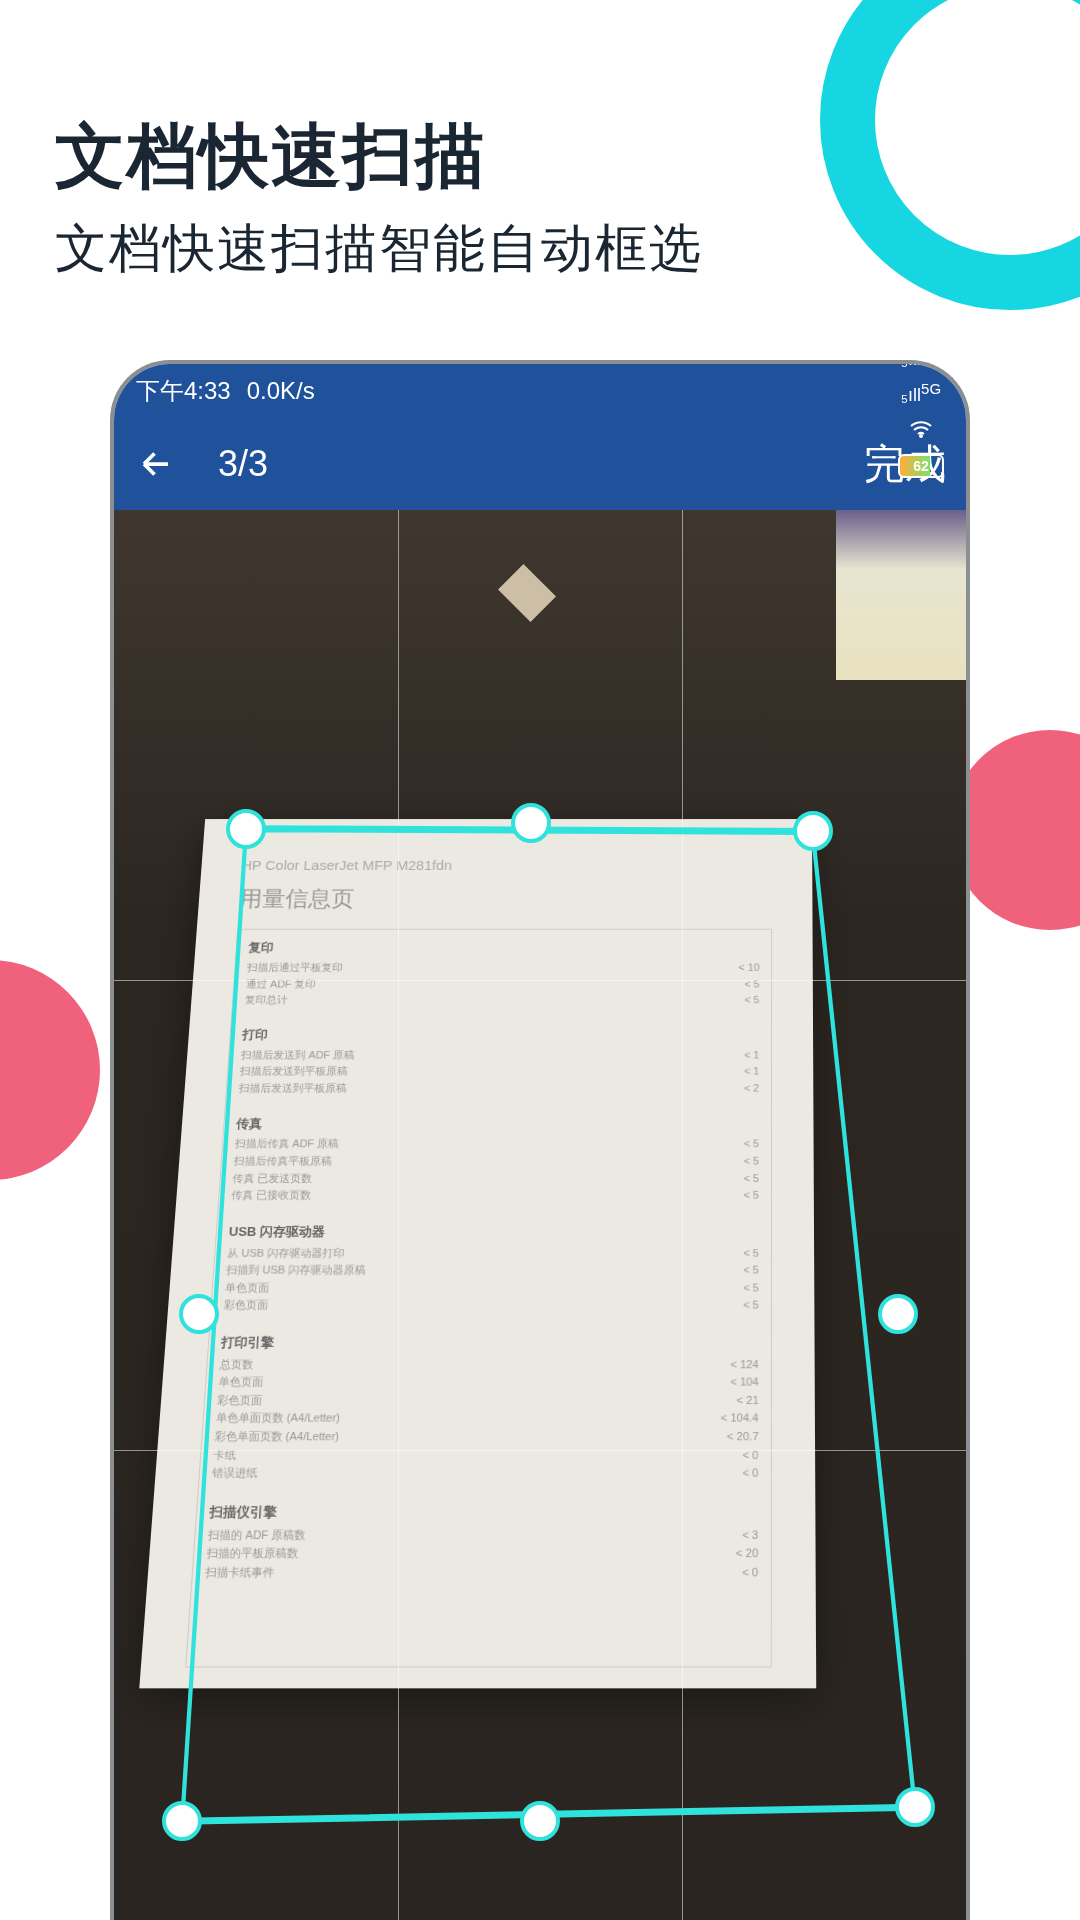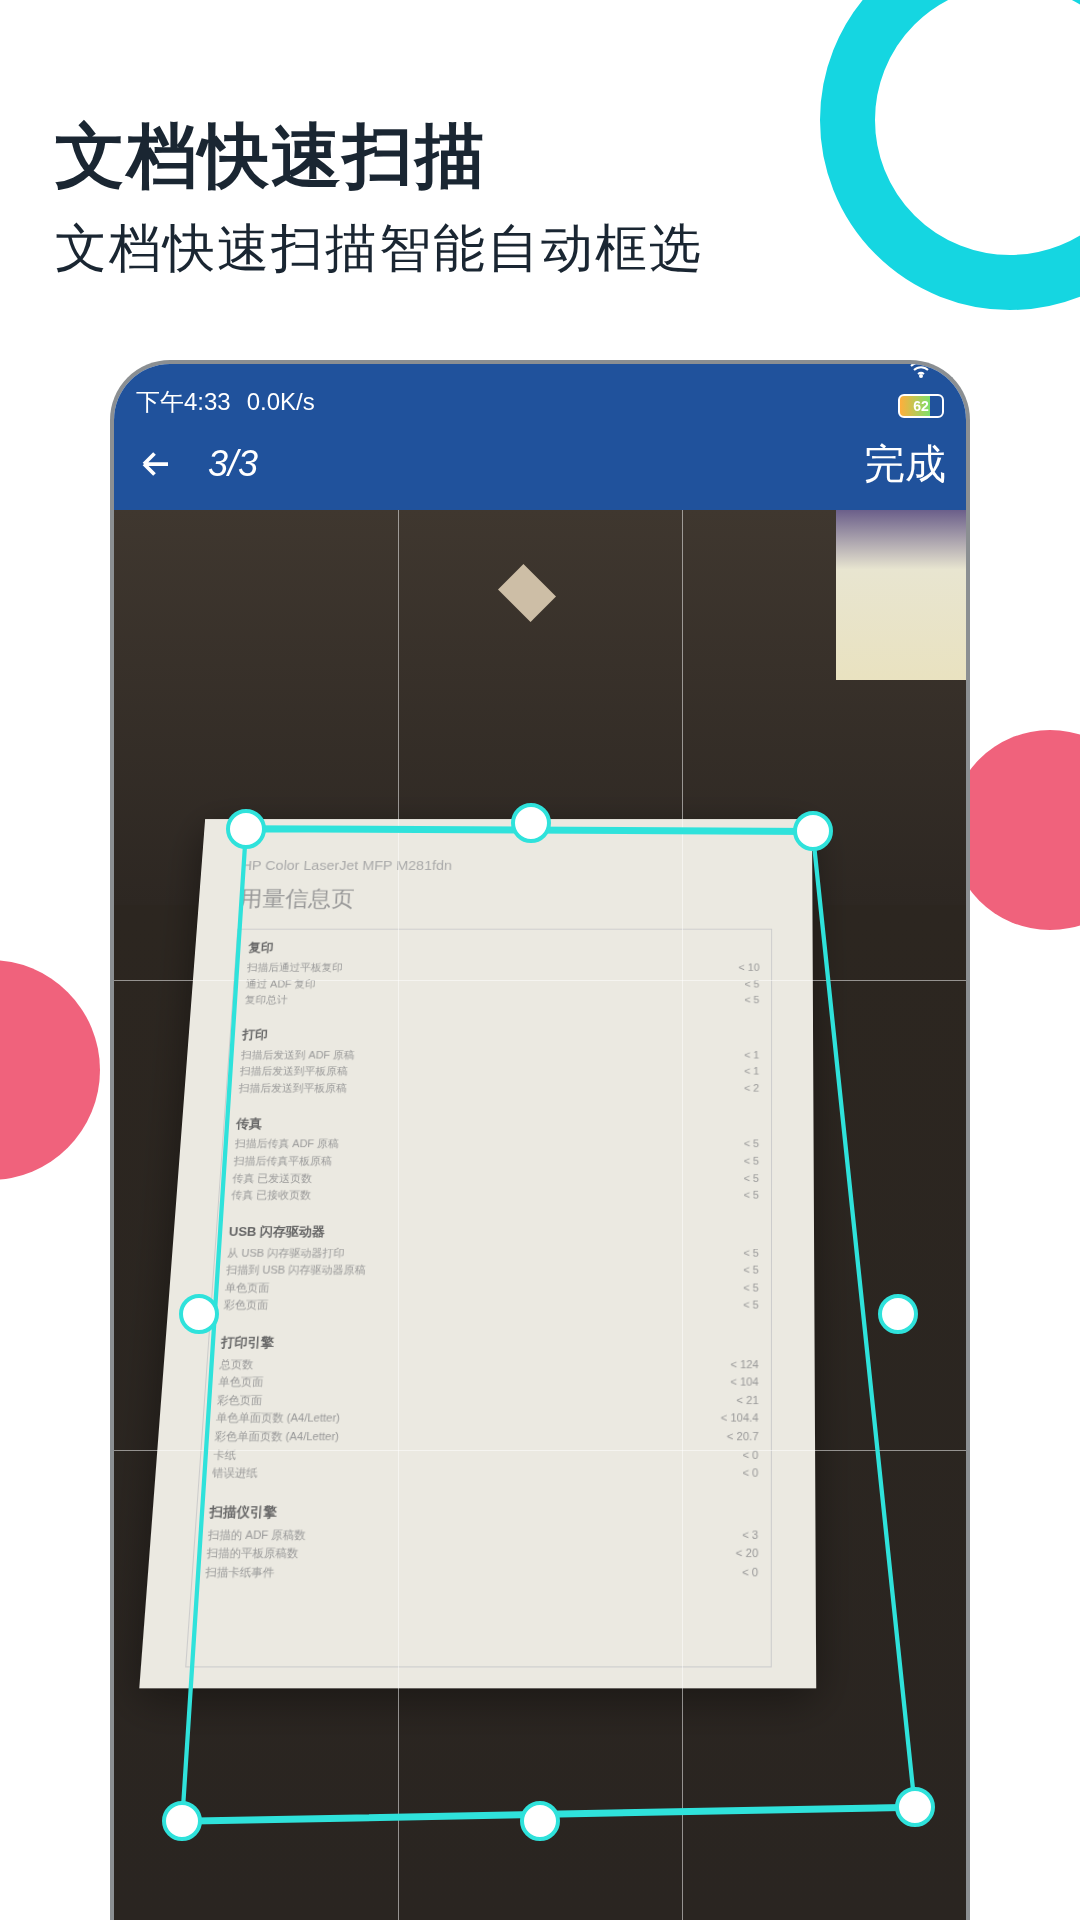--- a/index.html
+++ b/index.html
@@ -75,21 +75,21 @@
   border-radius: 60px 60px 0 0;
   overflow: hidden;
 }
 
 
 .status-bar {
   height: 54px;
   background: #20529c;
   color: #fff;
   display: flex;
-  align-items: flex-end;
+  align-items: center;
   padding: 0 22px;
   font-size: 24px;
 }
 .status-left { display: flex; gap: 16px; align-items: center; }
 .status-right { margin-left: auto; display: flex; gap: 10px; align-items: center; flex-direction: column; }
 .battery-pill {
   width: 46px;
   height: 24px;
   border: 2px solid #fff;
   border-radius: 6px;
@@ -113,22 +113,21 @@
 .back-arrow {
   width: 44px;
   height: 44px;
   display: flex;
   align-items: center;
   justify-content: center;
 }
 .page-counter {
   font-size: 36px;
   font-weight: 500;
-  margin-left: 30px;
-  font-style: italic;
+  margin-left: 40px;
 }
 .done-btn {
   margin-left: auto;
   font-size: 41px;
 }
 
 
 .scan-viewport {
   position: relative;
   height: calc(100% - 146px);

